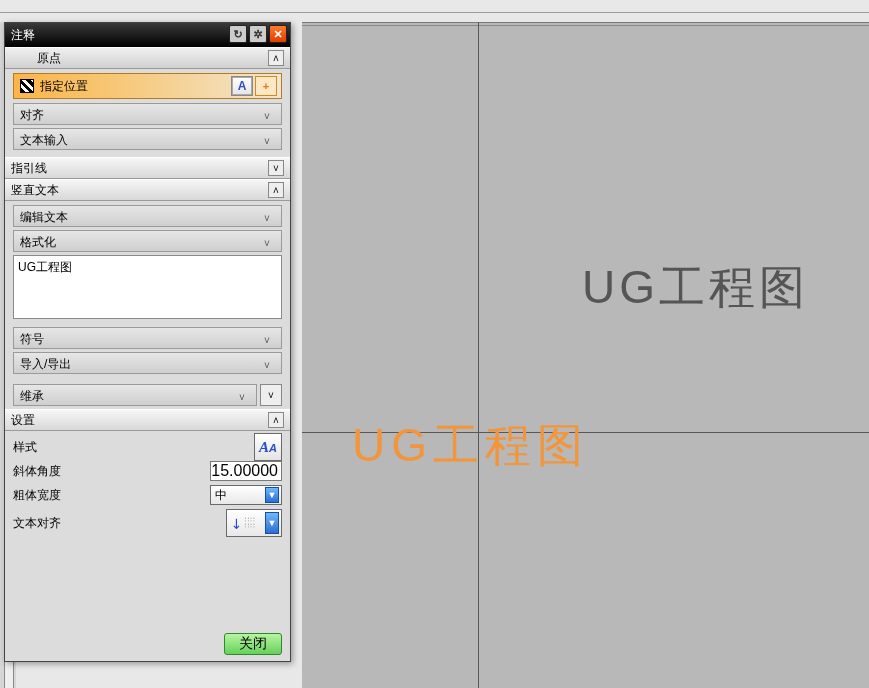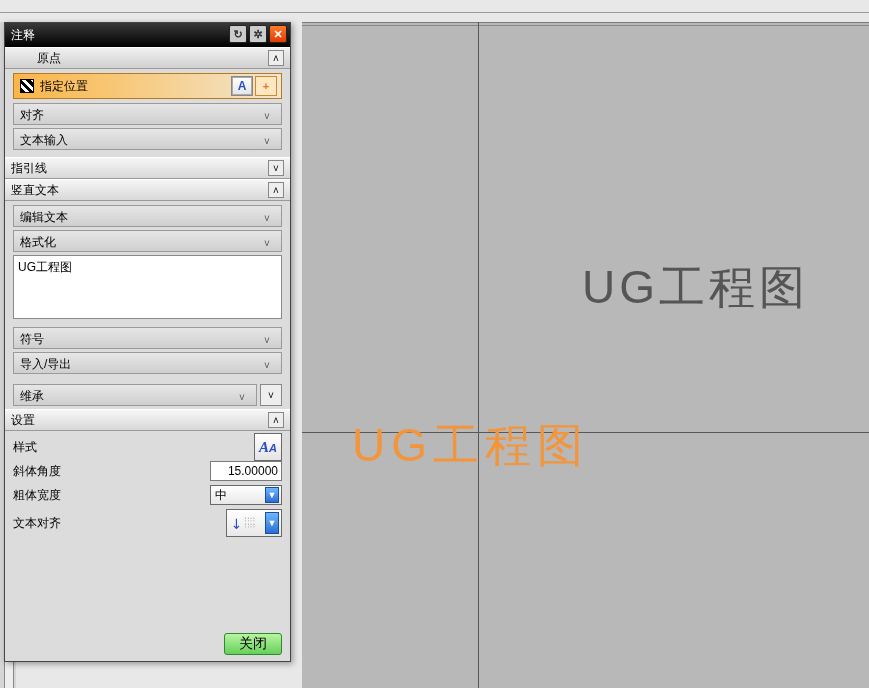--- a/index.html
+++ b/index.html
@@ -76,21 +76,21 @@
   }
   .subrow .arrowbox { width:16px;height:16px; display:flex;align-items:center;justify-content:center;font-size:10px;color:#555; }
 
   .textarea {
     width: 100%; height: 64px; border:1px solid #8a8a8a; background:#fff;
     font-size:12px; padding:3px 4px; resize:none; outline:none;
   }
 
   .grid-row { display:flex; align-items:center; justify-content:space-between; height:24px; font-size:12px; padding:2px 0; }
   .grid-row .label { }
-  .numfield { width:72px; height:20px; border:1px solid #7a7a7a; background:#fff; font-size:12px; text-align:right; padding-right:3px; }
+  .numfield { width:72px; height:20px; border:1px solid #7a7a7a; background:#fff; font-size:16px; text-align:right; padding-right:3px; }
   .combo { width:72px; height:20px; border:1px solid #6a6a6a; background:linear-gradient(#fff,#e8e8e8); font-size:12px; display:flex; align-items:center; justify-content:space-between; padding:0 2px 0 4px; }
   .combo .dd { width:14px;height:16px;background:linear-gradient(#6fb7ff,#2a6fd6); border:1px solid #1b4d99; color:#fff; font-size:9px; display:flex;align-items:center;justify-content:center;}
 
   .align-combo {
     width:56px; height:28px; border:1px solid #6a6a6a; background:linear-gradient(#fff,#e8e8e8);
     display:flex; align-items:center; justify-content:space-between; padding:0 2px 0 4px;
   }
   .align-combo .glyph { display:flex; align-items:center; gap:2px; }
   .align-combo .arrow { font-size:14px; color:#2a4ecb; transform: rotate(45deg); }
   .align-combo .dots { font-size:7px; line-height:6px; color:#777; letter-spacing:1px; }

